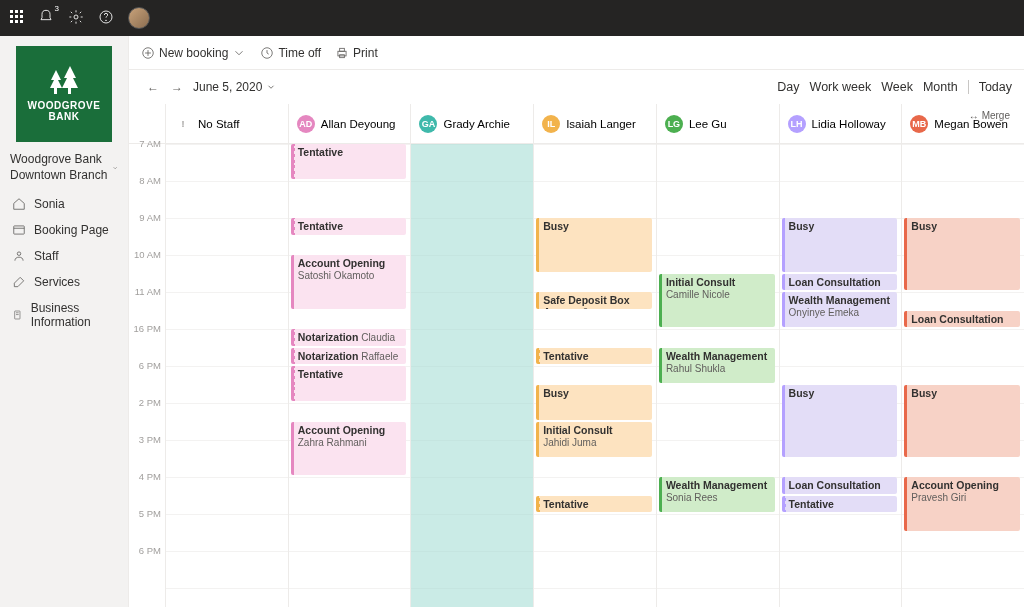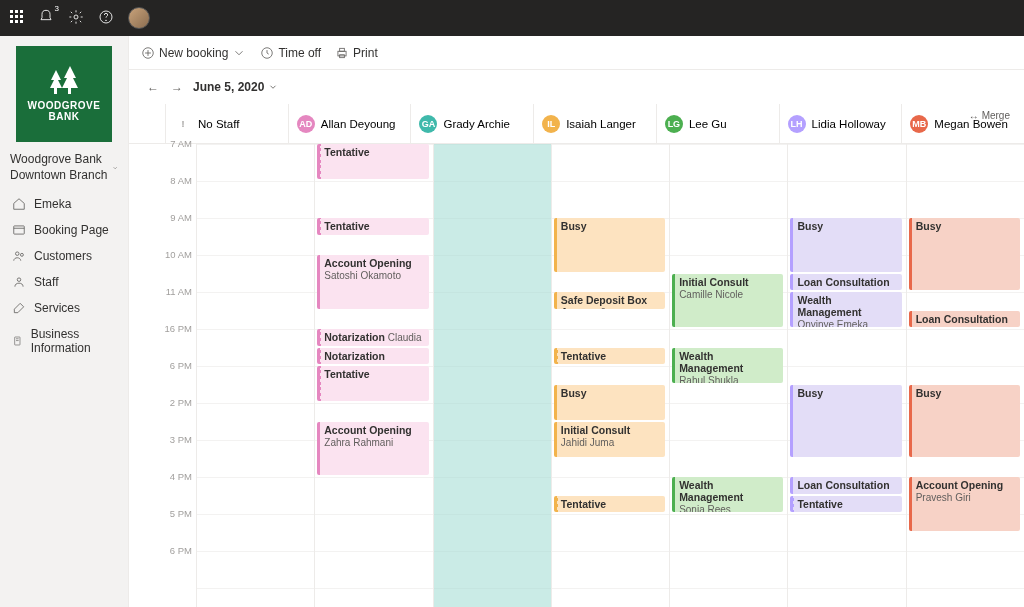--- a/index.html
+++ b/index.html
@@ -22,33 +22,33 @@
 .nav-item { display:flex; align-items:center; gap:8px; padding: 6px 12px; color:#323130; cursor:pointer; font-size:12px; }
 .nav-item.active { background: #c8c6c4; font-weight:600; }
 .nav-item svg { width:14px; height:14px; stroke:#605e5c; fill:none; stroke-width:1.4; }
 
 .main { flex:1; background:#fff; display:flex; flex-direction:column; border-left:1px solid #edebe9; }
 .cmdbar { height:34px; border-bottom:1px solid #edebe9; display:flex; align-items:center; gap:14px; padding:0 12px; font-size:12px; color:#323130; }
 .cmd { display:flex; align-items:center; gap:4px; cursor:pointer; }
 .cmd svg { width:14px; height:14px; stroke:#605e5c; fill:none; stroke-width:1.4; }
 .datebar { height:34px; display:flex; align-items:center; padding:0 12px; font-size:12px; color:#323130; }
 .arrow { cursor:pointer; padding:4px 6px; color:#605e5c; }
-.curdate { margin-left:4px; display:flex; align-items:center; gap:4px;font-weight:bold; }
+.curdate { margin-left:4px; display:flex; align-items:center; gap:4px; }
 .viewsel { margin-left:auto; display:flex; align-items:center; gap:10px; font-size:12.5px; }
 .viewsel span { cursor:pointer; color:#323130; }
 .viewsel .today { border-left:1px solid #c8c6c4; padding-left:10px; }
 .merge { font-size:10px; color:#605e5c; position:absolute; right:14px; top:40px; }
 
 .grid-wrap { flex:1; overflow:hidden; position:relative; }
 .cal-header { display:flex; height:40px; border-bottom:1px solid #edebe9; }
 .time-gutter { width:36px; flex-shrink:0; }
 .col-head { flex:1; border-left:1px solid #edebe9; display:flex; align-items:center; padding-left:8px; gap:6px; font-size:11.5px; }
 .pchip { width:18px; height:18px; border-radius:50%; display:flex; align-items:center; justify-content:center; font-size:9px; font-weight:600; color:#fff; }
 .cal-body { display:flex; height:calc(100% - 40px); position:relative; }
-.hours-col { width:36px; flex-shrink:0;margin-left:31px; }
+.hours-col { width:36px; flex-shrink:0; }
 .hour-label { height:37px; text-align:right; padding-right:4px; font-size:9.5px; color:#a19f9d; position:relative; top:-6px; }
 .day-cols { flex:1; display:flex; position:relative; }
 .day-col { flex:1; border-left:1px solid #edebe9; position:relative; }
 .hour-line { position:absolute; left:0; right:0; border-top:1px solid #f3f2f1; }
 
 .evt { position:absolute; left:2px; right:4px; border-left:3px solid; border-radius:2px; padding:2px 4px; font-size:10.5px; line-height:1.15; overflow:hidden; cursor:pointer; }
 .evt .title { font-weight:600; display:inline; }
 .evt .sub { color:#605e5c; font-size:10px; display:inline; }
 .evt.tentative::before { content:""; position:absolute; left:-3px; top:0; bottom:0; width:4px; background:repeating-linear-gradient(-45deg, currentColor 0 2px, transparent 2px 4px); }
 .grady-wash { position:absolute; top:0; bottom:0; left:0; right:0; background:#9fdad2; opacity:.55; }
@@ -105,36 +105,28 @@
     <div class="branch">
       <span>Woodgrove Bank Downtown Branch</span>
       <svg width="12" height="12" viewBox="0 0 24 24">
           <path d="M6 9l6 6 6-6" stroke="#605e5c" fill="none" stroke-width="2"></path>
         </svg>
     </div>
     <div class="nav-item">
         <svg viewBox="0 0 24 24">
           <path d="M3 11l9-8 9 8v10H3z"></path>
         </svg>
-        <span>Emeka</span>
+        <span>Sonia</span>
       </div>
     <div class="nav-item">
         <svg viewBox="0 0 24 24">
           <rect x="3" y="5" width="18" height="14" rx="1"></rect>
           <path d="M3 9h18"></path>
         </svg>
         <span>Booking Page</span>
-      </div>
-    <div class="nav-item">
-        <svg viewBox="0 0 24 24">
-          <circle cx="9" cy="8" r="3"></circle>
-          <circle cx="17" cy="10" r="2.5"></circle>
-          <path d="M3 20c0-3 3-5 6-5s6 2 6 5"></path>
-        </svg>
-        <span>Customers</span>
       </div>
     <div class="nav-item">
         <svg viewBox="0 0 24 24">
           <circle cx="12" cy="8" r="3"></circle>
           <path d="M5 20c0-4 3-6 7-6s7 2 7 6"></path>
         </svg>
         <span>Staff</span>
       </div>
     <div class="nav-item">
         <svg viewBox="0 0 24 24">
@@ -184,20 +176,27 @@
       </div>
     <div class="datebar">
       <span class="arrow">←</span>
       <span class="arrow">→</span>
       <span class="curdate">
           <span>June 5, 2020</span>
           <svg width="10" height="10" viewBox="0 0 24 24">
             <path d="M6 9l6 6 6-6" stroke="#605e5c" fill="none" stroke-width="2"></path>
           </svg>
         </span>
+      <div class="viewsel">
+        <span>Day</span>
+        <span>Work week</span>
+        <span>Week</span>
+        <span>Month</span>
+        <span class="today">Today</span>
+      </div>
     </div>
 
     <div class="grid-wrap">
       <div class="cal-header">
         <div class="time-gutter"></div>
         <div id="col-heads" style="flex:1;display:flex">
             <div class="col-head">
               <div class="pchip" style="background: transparent; color: rgb(161, 159, 157);">!</div>
               <span>No Staff</span>
             </div>

